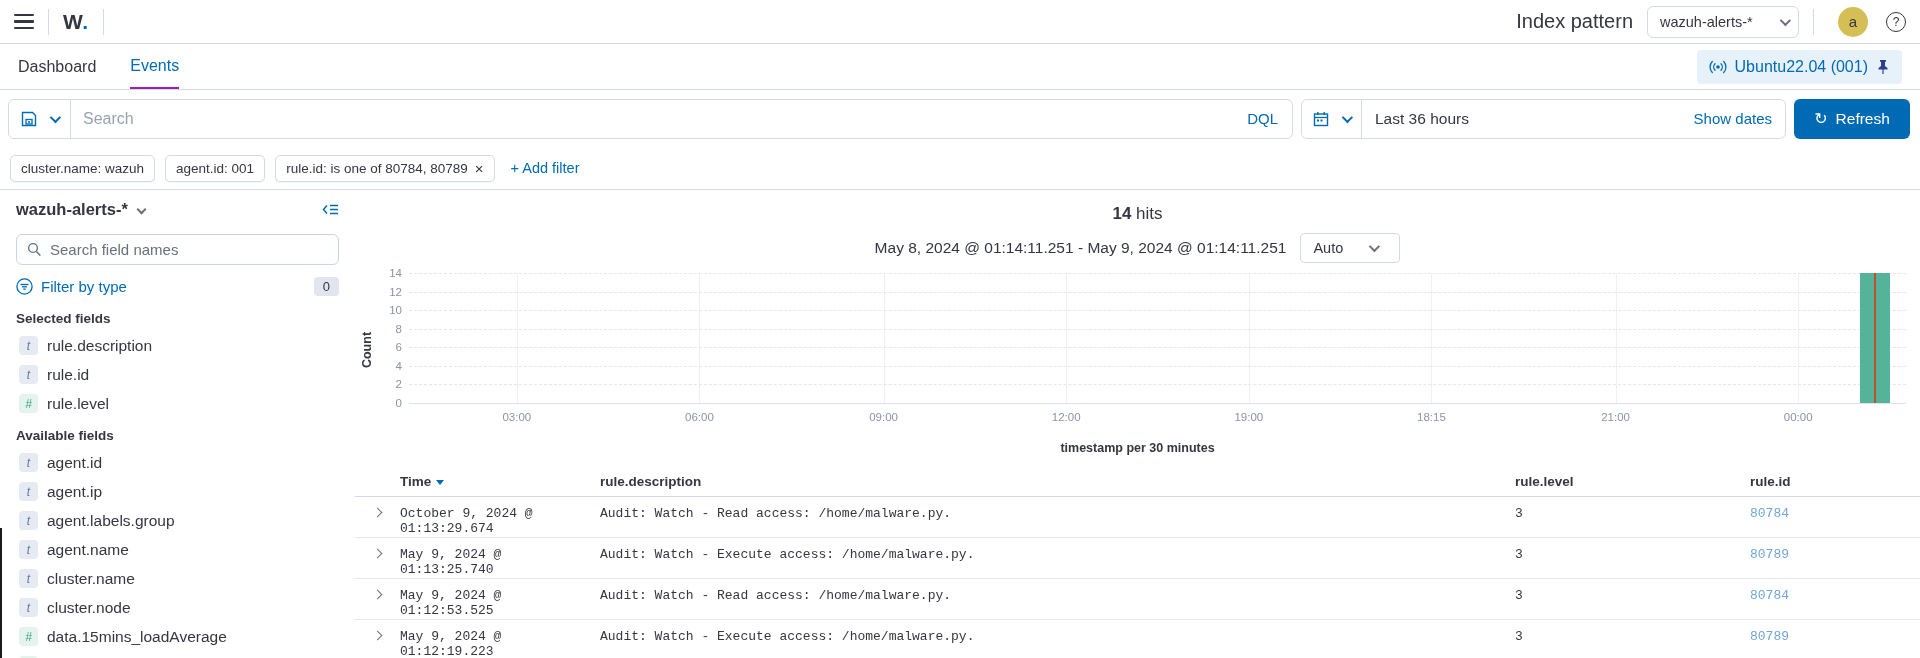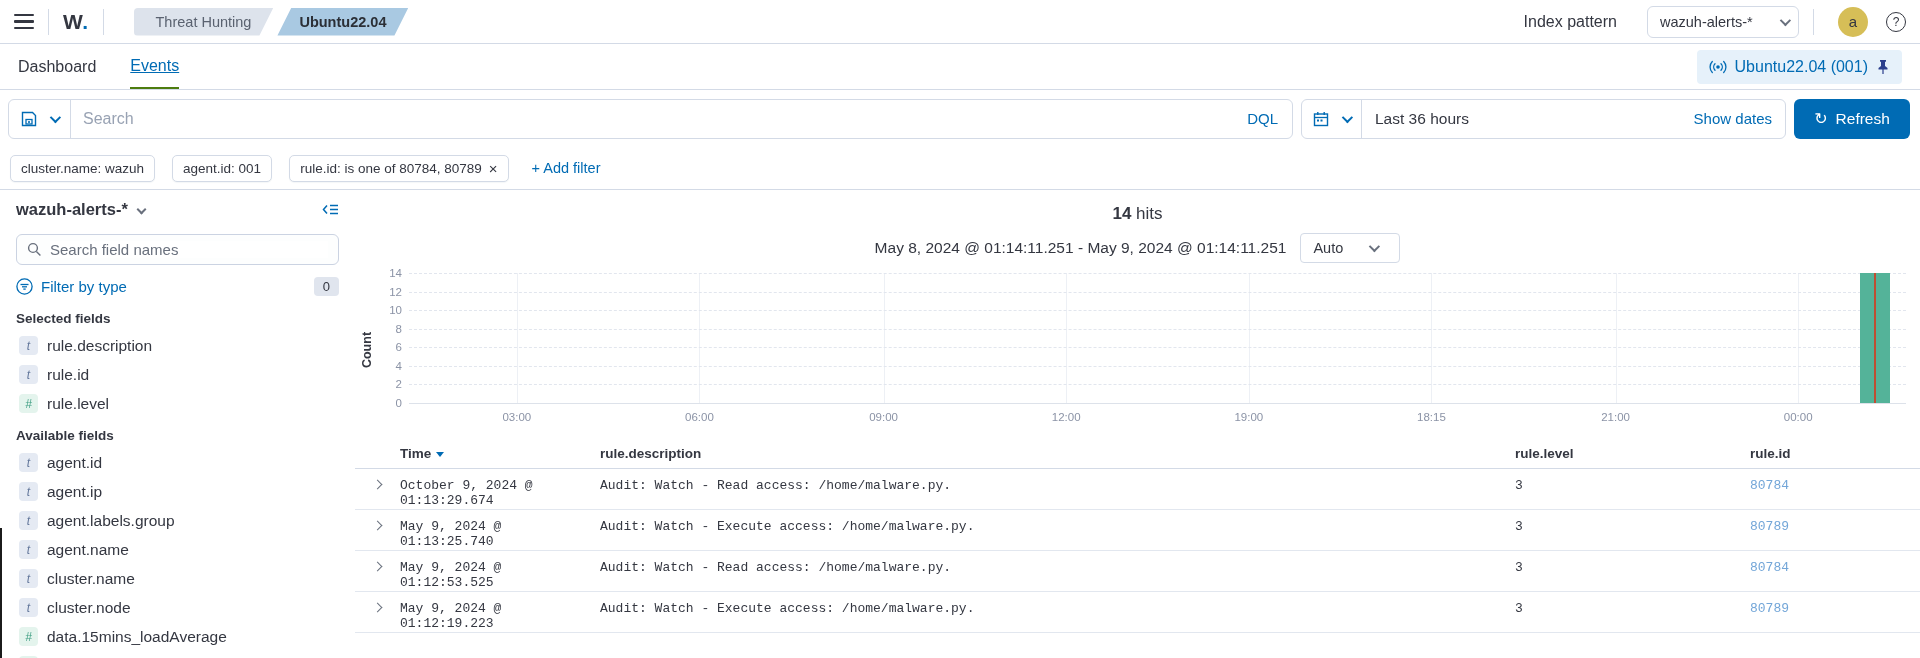--- a/index.html
+++ b/index.html
@@ -15,35 +15,35 @@
   .hamburger span { height:2.5px; background:#343741; border-radius:1px; }
   .vdiv { width:1px; height:26px; background:#D3DAE6; margin:0 14px; }
   .logo { font-weight:700; font-size:21px; letter-spacing:.5px; }
   .logo .dot { color:#006BB4; }
   .crumbs { display:flex; align-items:center; margin-left:16px; }
   .crumb { font-size:14.5px; padding:6px 22px; background:#DDE3EC; color:#5a6270;
            clip-path: polygon(0 0, 100% 0, calc(100% - 14px) 100%, 0 100%); border-radius:4px 0 0 4px; }
   .crumb.active { background:#A9C9E2; color:#2b2f36; font-weight:700; margin-left:4px;
            clip-path: polygon(14px 0, 100% 0, calc(100% - 14px) 100%, 0 100%); border-radius:0; }
   .topbar-right { margin-left:auto; display:flex; align-items:center; }
-  .idx-label { font-size:16px; margin-right:30px; }
+  .idx-label { font-size:20px; margin-right:14px; }
   .select-box { border:1px solid #D3DAE6; border-radius:6px; height:32px; display:flex; align-items:center;
                 padding:0 10px 0 12px; min-width:152px; font-size:14.5px; background:#fff; cursor:pointer; }
   .chev { width:8px; height:8px; border-right:2px solid #69707D; border-bottom:2px solid #69707D;
           transform:rotate(45deg) translateY(-2px); margin-left:auto; }
   .chev.blue { border-color:#006BB4; margin-left:6px; }
   .avatar { width:30px; height:30px; border-radius:50%; background:#D6BE57; color:#343741;
             display:flex; align-items:center; justify-content:center; font-size:15px; margin-left:10px; cursor:pointer;}
   .help { width:20px; height:20px; border:1.4px solid #343741; border-radius:50%; display:flex; align-items:center;
           justify-content:center; font-size:12px; margin-left:18px; cursor:pointer; }
 
   
   .tabsrow { height:46px; border-bottom:1px solid #D3DAE6; display:flex; align-items:stretch; padding:0 18px; }
   .tab { display:flex; align-items:center; font-size:16px; margin-right:34px; cursor:pointer; }
-  .tab.active { color:#006BB4; border-bottom:2px solid #4d7c0f;text-decoration:underline; }
+  .tab.active { color:#006BB4; border-bottom:2px solid #a21caf; }
   .agent-chip { margin-left:auto; align-self:center; background:#E6F1FA; border-radius:4px; height:34px;
                 display:flex; align-items:center; padding:0 12px; color:#006BB4; font-size:16px; gap:8px; cursor:pointer;}
 
   
   .querybar { height:57px; display:flex; align-items:center; padding:0 10px 0 8px; gap:8px; }
   .searchbox { flex:1; height:40px; border:1px solid #D3DAE6; border-radius:6px; background:#fff;
                display:flex; align-items:center; }
   .saveseg { height:100%; display:flex; align-items:center; gap:7px; padding:0 12px; border-right:1px solid #D3DAE6; cursor:pointer;}
   .searchbox input { flex:1; border:none; outline:none; font-size:16px; padding:0 12px;
                      font-family:"Liberation Sans",sans-serif; color:#343741; }
@@ -52,21 +52,21 @@
   .datebox { width:485px; height:40px; border:1px solid #D3DAE6; border-radius:6px; display:flex; align-items:center; background:#fff;}
   .calseg { height:100%; display:flex; align-items:center; gap:7px; padding:0 11px; border-right:1px solid #D3DAE6; cursor:pointer;}
   .rangetext { padding:0 13px; font-size:15.5px; flex:1; }
   .showdates { color:#006BB4; font-size:15px; padding-right:13px; white-space:nowrap; cursor:pointer; }
   .refreshbtn { width:116px; height:40px; background:#006BB4; color:#fff; border:none; border-radius:6px;
                 font-size:15.5px; display:flex; align-items:center; justify-content:center; gap:8px;
                 font-family:"Liberation Sans",sans-serif; cursor:pointer; }
   .refreshbtn .ric { font-size:16px; line-height:1; }
 
   
-  .filterbar { height:43px; border-bottom:1px solid #D3DAE6; display:flex; align-items:center; padding:0 10px; gap:17px; }
+  .filterbar { height:43px; border-bottom:1px solid #D3DAE6; display:flex; align-items:center; padding:0 10px; gap:10px; }
   .fchip { border:1px solid #D3DAE6; border-radius:5px; background:#fff; padding:5px 10px; font-size:13.5px;
            display:flex; align-items:center; gap:7px; cursor:pointer; box-shadow:0 1px 1px rgba(152,162,179,.1); }
   .fchip .x { color:#343741; font-size:15px; line-height:1; cursor:pointer; }
   .addfilter { color:#006BB4; font-size:14.5px; margin-left:6px; cursor:pointer; }
 
   
   .bodywrap { display:flex; height:468px; }
   .sidebar { width:355px; padding:10px 16px 0 16px; flex-shrink:0; overflow:hidden; }
   .sb-title { display:flex; align-items:center; }
   .sb-title .name { font-weight:700; font-size:16.5px; }
@@ -132,24 +132,20 @@
 
 <div class="topbar">
   <div class="hamburger">
       <span></span>
       <span></span>
       <span></span>
     </div>
   <div class="vdiv"></div>
   <div class="logo"><span>W</span><span class="dot">.</span></div>
   <div class="vdiv"></div>
-  <div class="crumbs">
-    <div class="crumb">Threat Hunting</div>
-    <div class="crumb active">Ubuntu22.04</div>
-  </div>
   <div class="topbar-right">
     <span class="idx-label">Index pattern</span>
     <div class="select-box">
       <span>wazuh-alerts-*</span>
       <span class="chev"></span>
     </div>
     <div class="vdiv"></div>
     <div class="avatar">a</div>
     <div class="help">?</div>
   </div>
@@ -353,20 +349,21 @@
           <span style="left: 19.4%;">06:00</span>
           <span style="left: 31.7%;">09:00</span>
           <span style="left: 43.9%;">12:00</span>
           <span style="left: 56.1%;">19:00</span>
           <span style="left: 68.3%;">18:15</span>
           <span style="left: 80.6%; text-align: center;">21:00</span>
           <span style="left: 92.8%;">00:00</span>
         </div>
       </div>
     </div>
+    <div class="xlabel">timestamp per 30 minutes</div>
 
     <div class="dtable">
       <div class="thead">
         <div class="c-exp"></div>
         <div class="c-time">
           <span>Time</span><span class="sortarrow"></span>
         </div>
         <div class="c-desc">rule.description</div>
         <div class="c-level">rule.level</div>
         <div class="c-id">rule.id</div>

